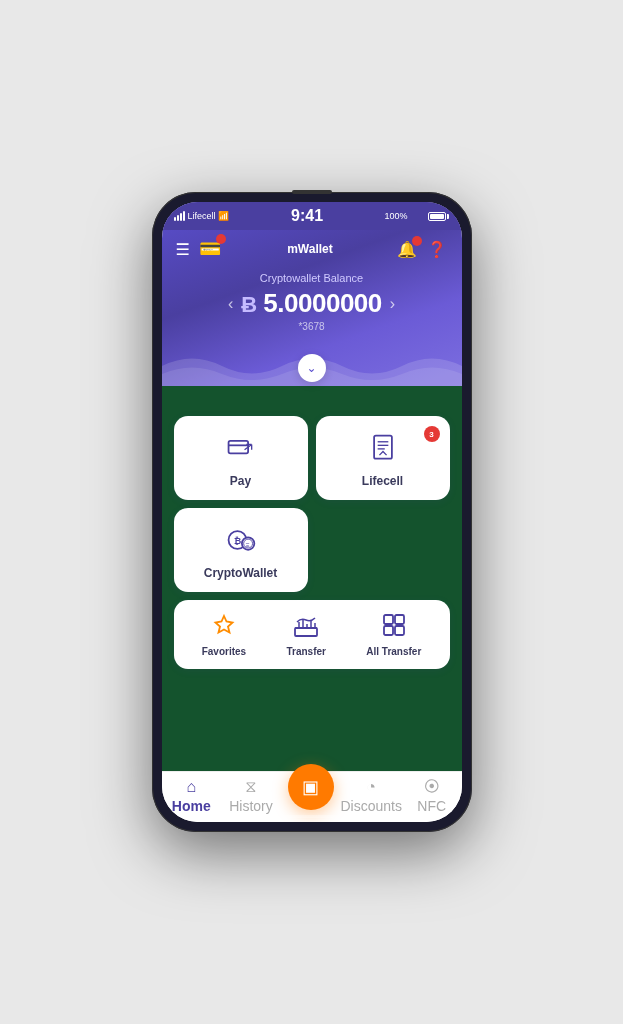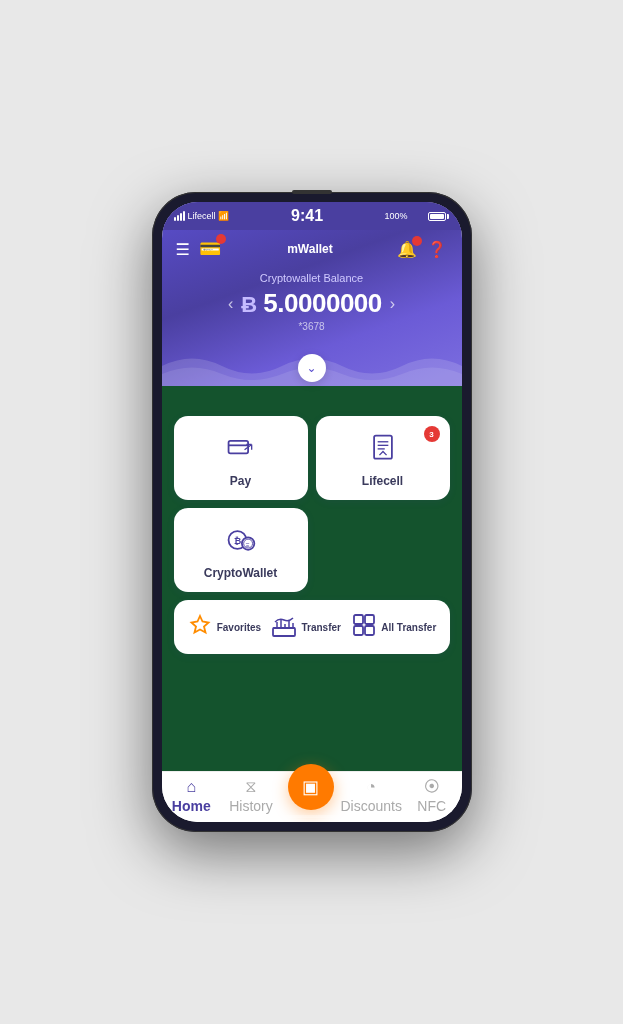--- a/index.html
+++ b/index.html
@@ -236,21 +236,21 @@
       border-radius: 14px;
       display: flex;
       align-items: center;
       justify-content: space-around;
       padding: 12px 8px;
       box-shadow: 0 2px 8px rgba(90,70,200,0.08);
     }
 
     .shortcut-item {
       display: flex;
-      flex-direction: row;
+      flex-direction: column;
       align-items: center;
       gap: 4px;
       cursor: pointer;
     }
 
     .shortcut-label {
       font-size: 10px;
       color: #3a3a5c;
       font-weight: 600;
     }

